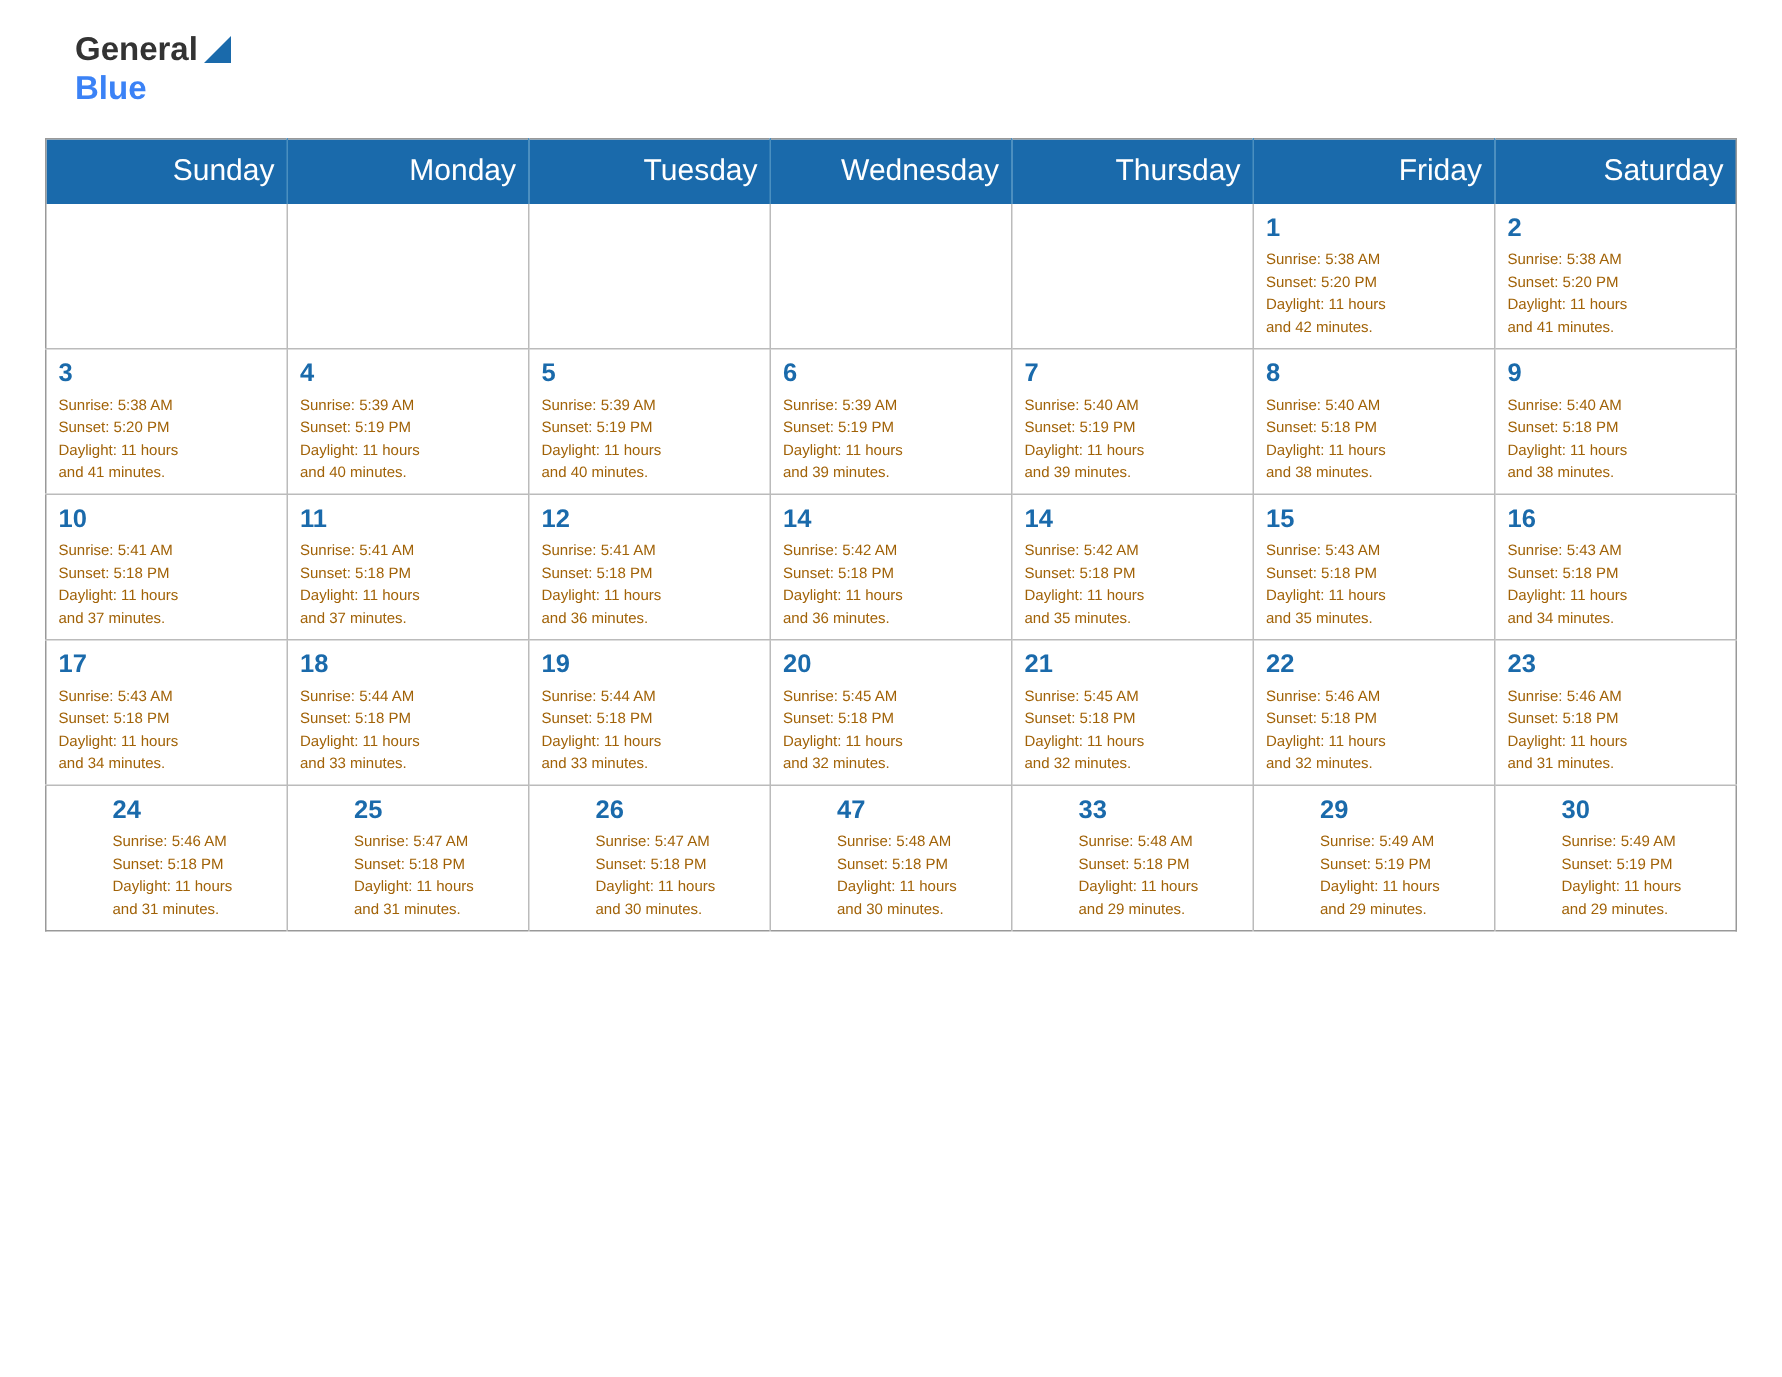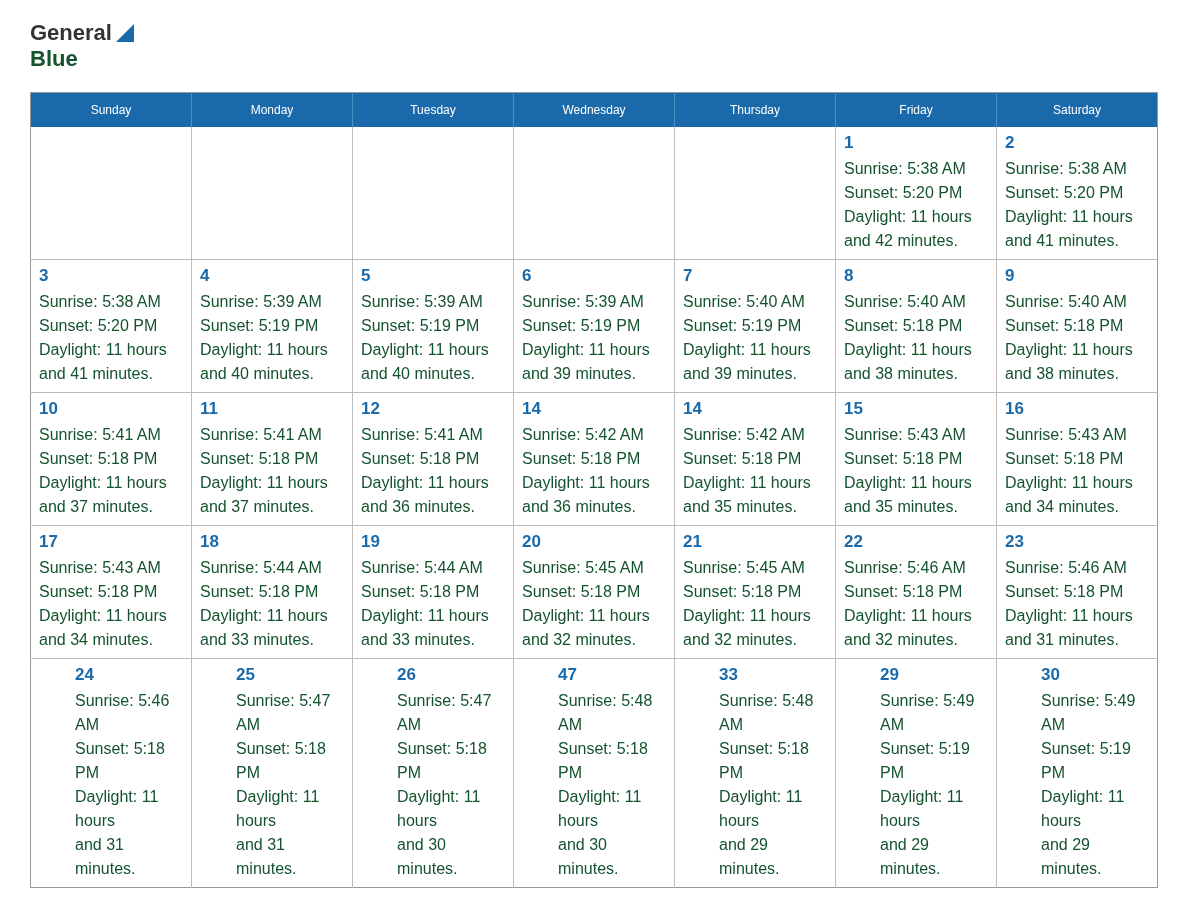--- a/index.html
+++ b/index.html
@@ -17,25 +17,26 @@
       margin-bottom: 20px;
     }
     .logo-text-general {
       font-size: 22px;
       font-weight: bold;
       color: #333;
     }
     .logo-text-blue {
       font-size: 22px;
       font-weight: bold;
-      color: #14532d;
+      color: #3b82f6;
     }
     .logo-area {
       display: flex;
       flex-direction: column;
+      margin-left: 20px;
     }
     .logo-row {
       display: flex;
       align-items: center;
     }
     .title-area {
       text-align: right;
     }
     .main-title {
       font-size: 52px;
@@ -50,22 +51,22 @@
     }
     .calendar-table {
       width: 100%;
       border-collapse: collapse;
       border: 1px solid #999;
     }
     .calendar-table th {
       background-color: #1a6aab;
       color: #fff;
       padding: 10px 8px;
-      text-align: center;
-      font-size: 12px;
+      text-align: right;
+      font-size: 20px;
       font-weight: normal;
       border-right: 1px solid #4a8fc0;
     }
     .calendar-table th:last-child {
       border-right: none;
     }
     .calendar-table td {
       vertical-align: top;
       padding: 6px 8px;
       border-right: 1px solid #bbb;
@@ -82,22 +83,22 @@
       border-bottom: none;
       padding-left: 44px;
     }
     .day-number {
       font-size: 17px;
       font-weight: bold;
       color: #1a6aab;
       margin-bottom: 4px;
     }
     .day-info {
-      font-size: 16px;
-      color: #14532d;
+      font-size: 10px;
+      color: #a16207;
       line-height: 1.5;
     }
     .empty-cell {
       background: #f9f9f9;
     }
     .week-row td {
       background: #fff;
     }
   </style>
 </head>

